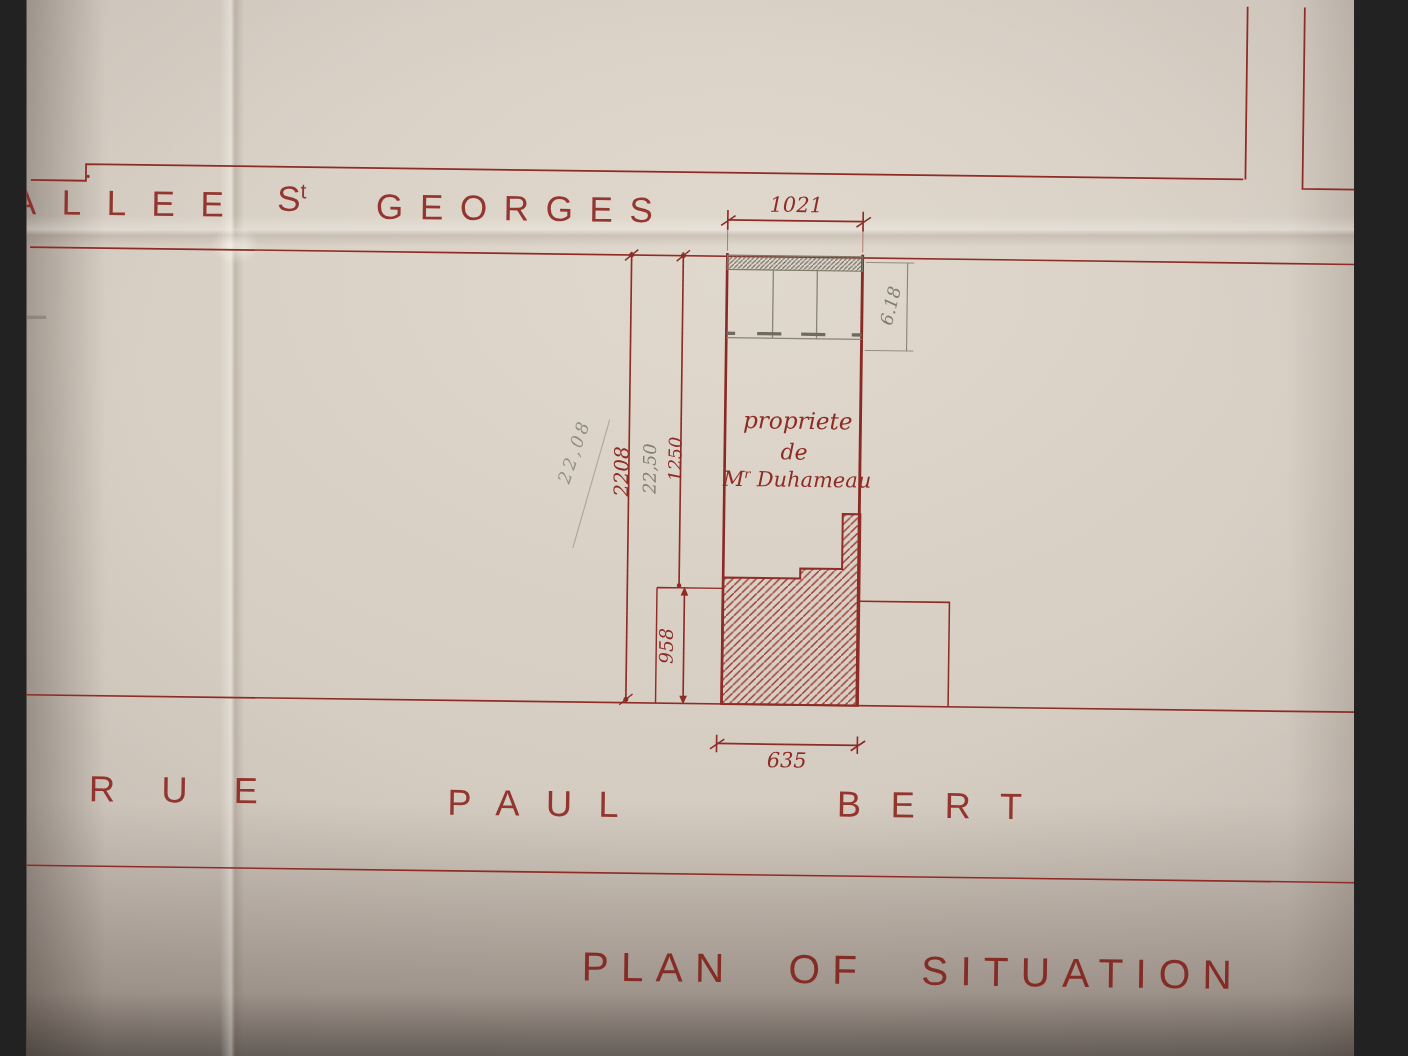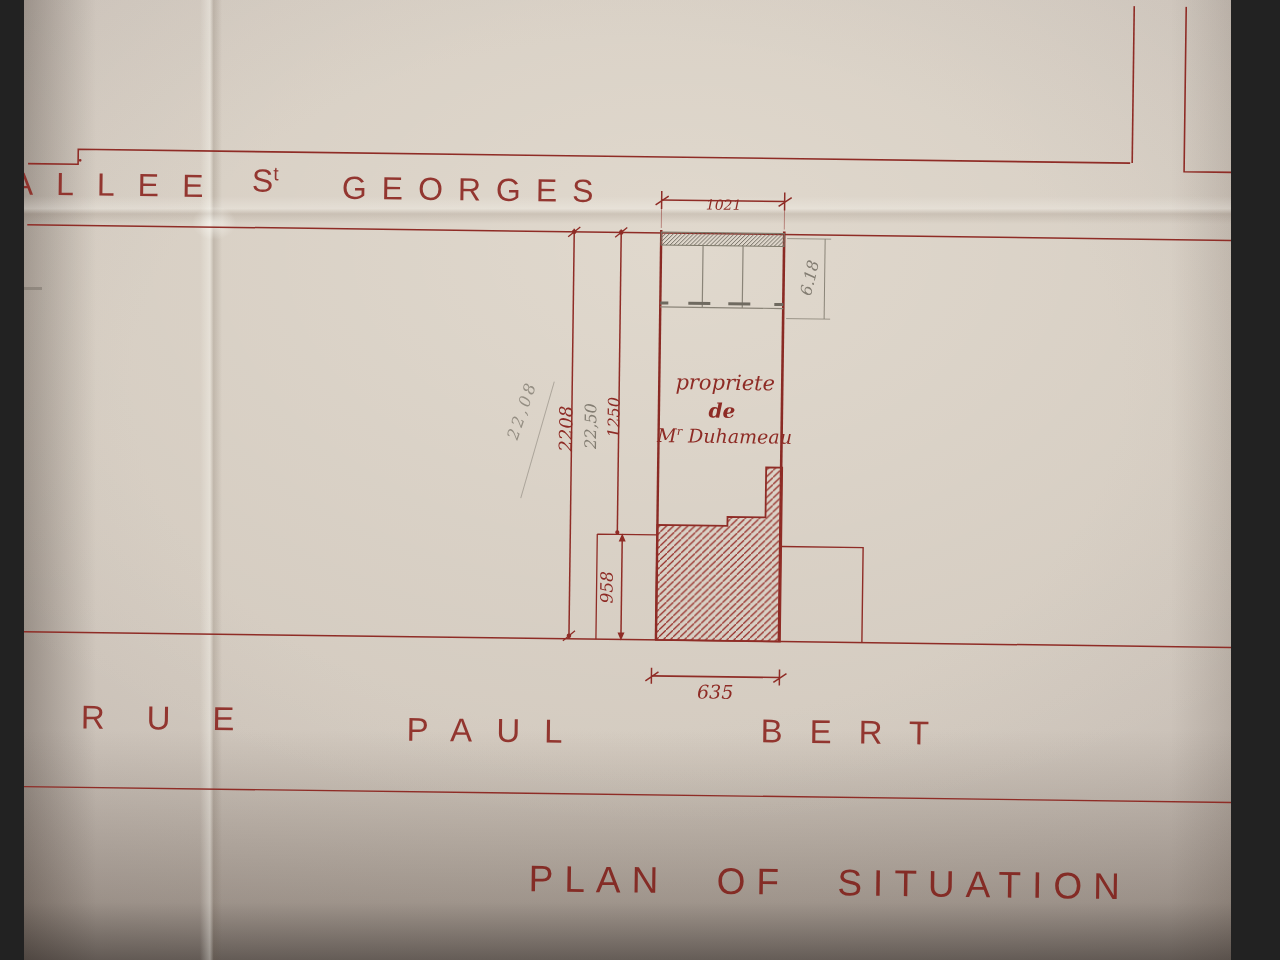--- a/index.html
+++ b/index.html
@@ -128,24 +128,24 @@
     <div class="stencil" style="left:224px;top:168px;font-size:32px;"><span>S</span><sup class="small">t</sup></div>
     <div class="stencil" style="left:314px;top:174px;font-size:32px;letter-spacing:15px;">GEORGES</div>
 
     <div class="stencil" style="left:60px;top:706px;font-size:33px;letter-spacing:42px;">RUE</div>
     <div class="stencil" style="left:386px;top:714px;font-size:33px;letter-spacing:24px;">PAUL</div>
     <div class="stencil" style="left:740px;top:711px;font-size:33px;letter-spacing:27px;">BERT</div>
 
     <div class="stencil" style="left:510px;top:860px;font-size:37px;letter-spacing:11px;word-spacing:26px;color:#82241e;">PLAN OF SITUATION</div>
 
     <div class="hand ctr" style="left:700px;top:382px;font-size:21px;">propriete</div>
-    <div class="hand ctr" style="left:697px;top:410px;font-size:20px;font-weight:bold;">de</div>
+    <div class="hand ctr" style="left:697px;top:410px;font-size:20px;">de</div>
     <div class="hand ctr" style="left:700px;top:435px;font-size:19px;"><span>M</span><sup class="small">r</sup>&nbsp;<span>Duhameau</span></div>
 
-    <div class="hand ctr" style="left:696px;top:204px;font-size:14px;">1021</div>
+    <div class="hand ctr" style="left:696px;top:186px;font-size:19px;">1021</div>
     <div class="hand ctr" style="left:694px;top:691px;font-size:19px;">635</div>
     <div class="hand rot90" style="left:541px;top:430px;font-size:18px;">2208</div>
     <div class="hand rot90 pencil" style="left:566px;top:427px;font-size:16px;">22,50</div>
     <div class="hand rot90" style="left:589px;top:418px;font-size:16px;">1250</div>
     <div class="hand rot90" style="left:584px;top:588px;font-size:17px;">958</div>
     <div class="hand pencil" style="left:783px;top:276px;font-size:16px;transform:translate(-50%,-50%) rotate(-77deg);">6.18</div>
     <div class="hand pencil" style="left:497px;top:412px;font-size:16px;transform:translate(-50%,-50%) rotate(-72deg);letter-spacing:3px;opacity:0.8;">22,08</div>
   </div>
 </div>
 

